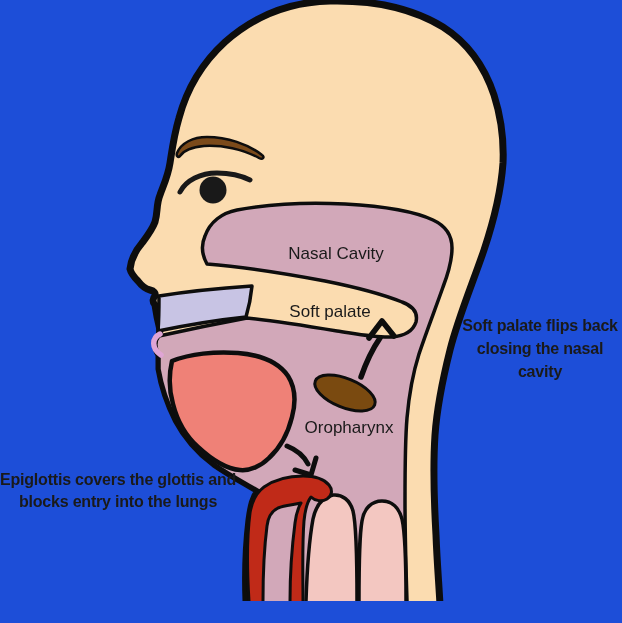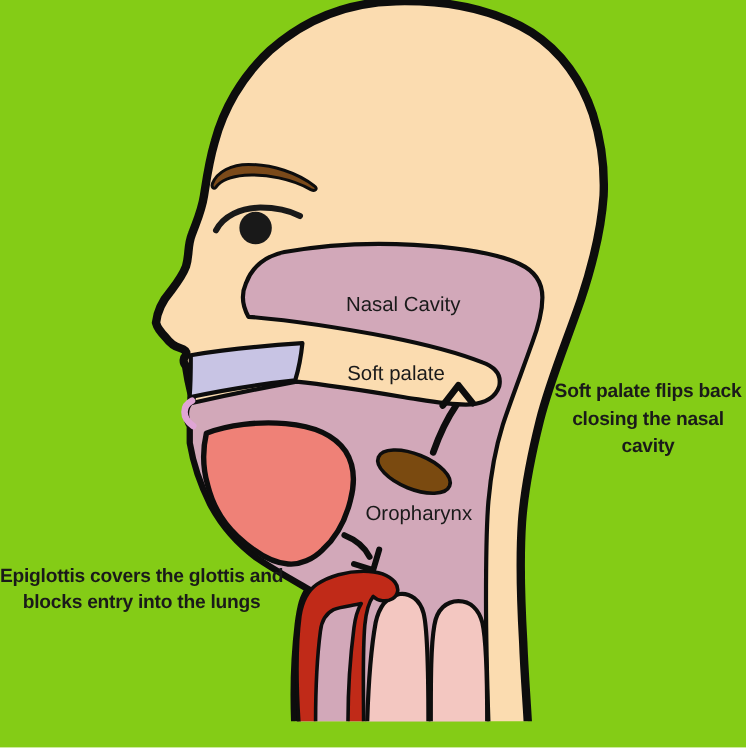--- a/index.html
+++ b/index.html
@@ -8,21 +8,21 @@
     background: #ffffff;
     width: 622px;
     height: 623px;
     overflow: hidden;
     font-family: "Liberation Sans", sans-serif;
   }
   .stage {
     position: relative;
     width: 622px;
     height: 623px;
-    background: #84cc16;
+    background: #1d4ed8;
     text-align: right;
   }
   svg { display: block; }
   .dlabel {
     font-family: "Liberation Sans", sans-serif;
     font-size: 17px;
     font-weight: 400;
     letter-spacing: 0px;
   }
   .annot {

